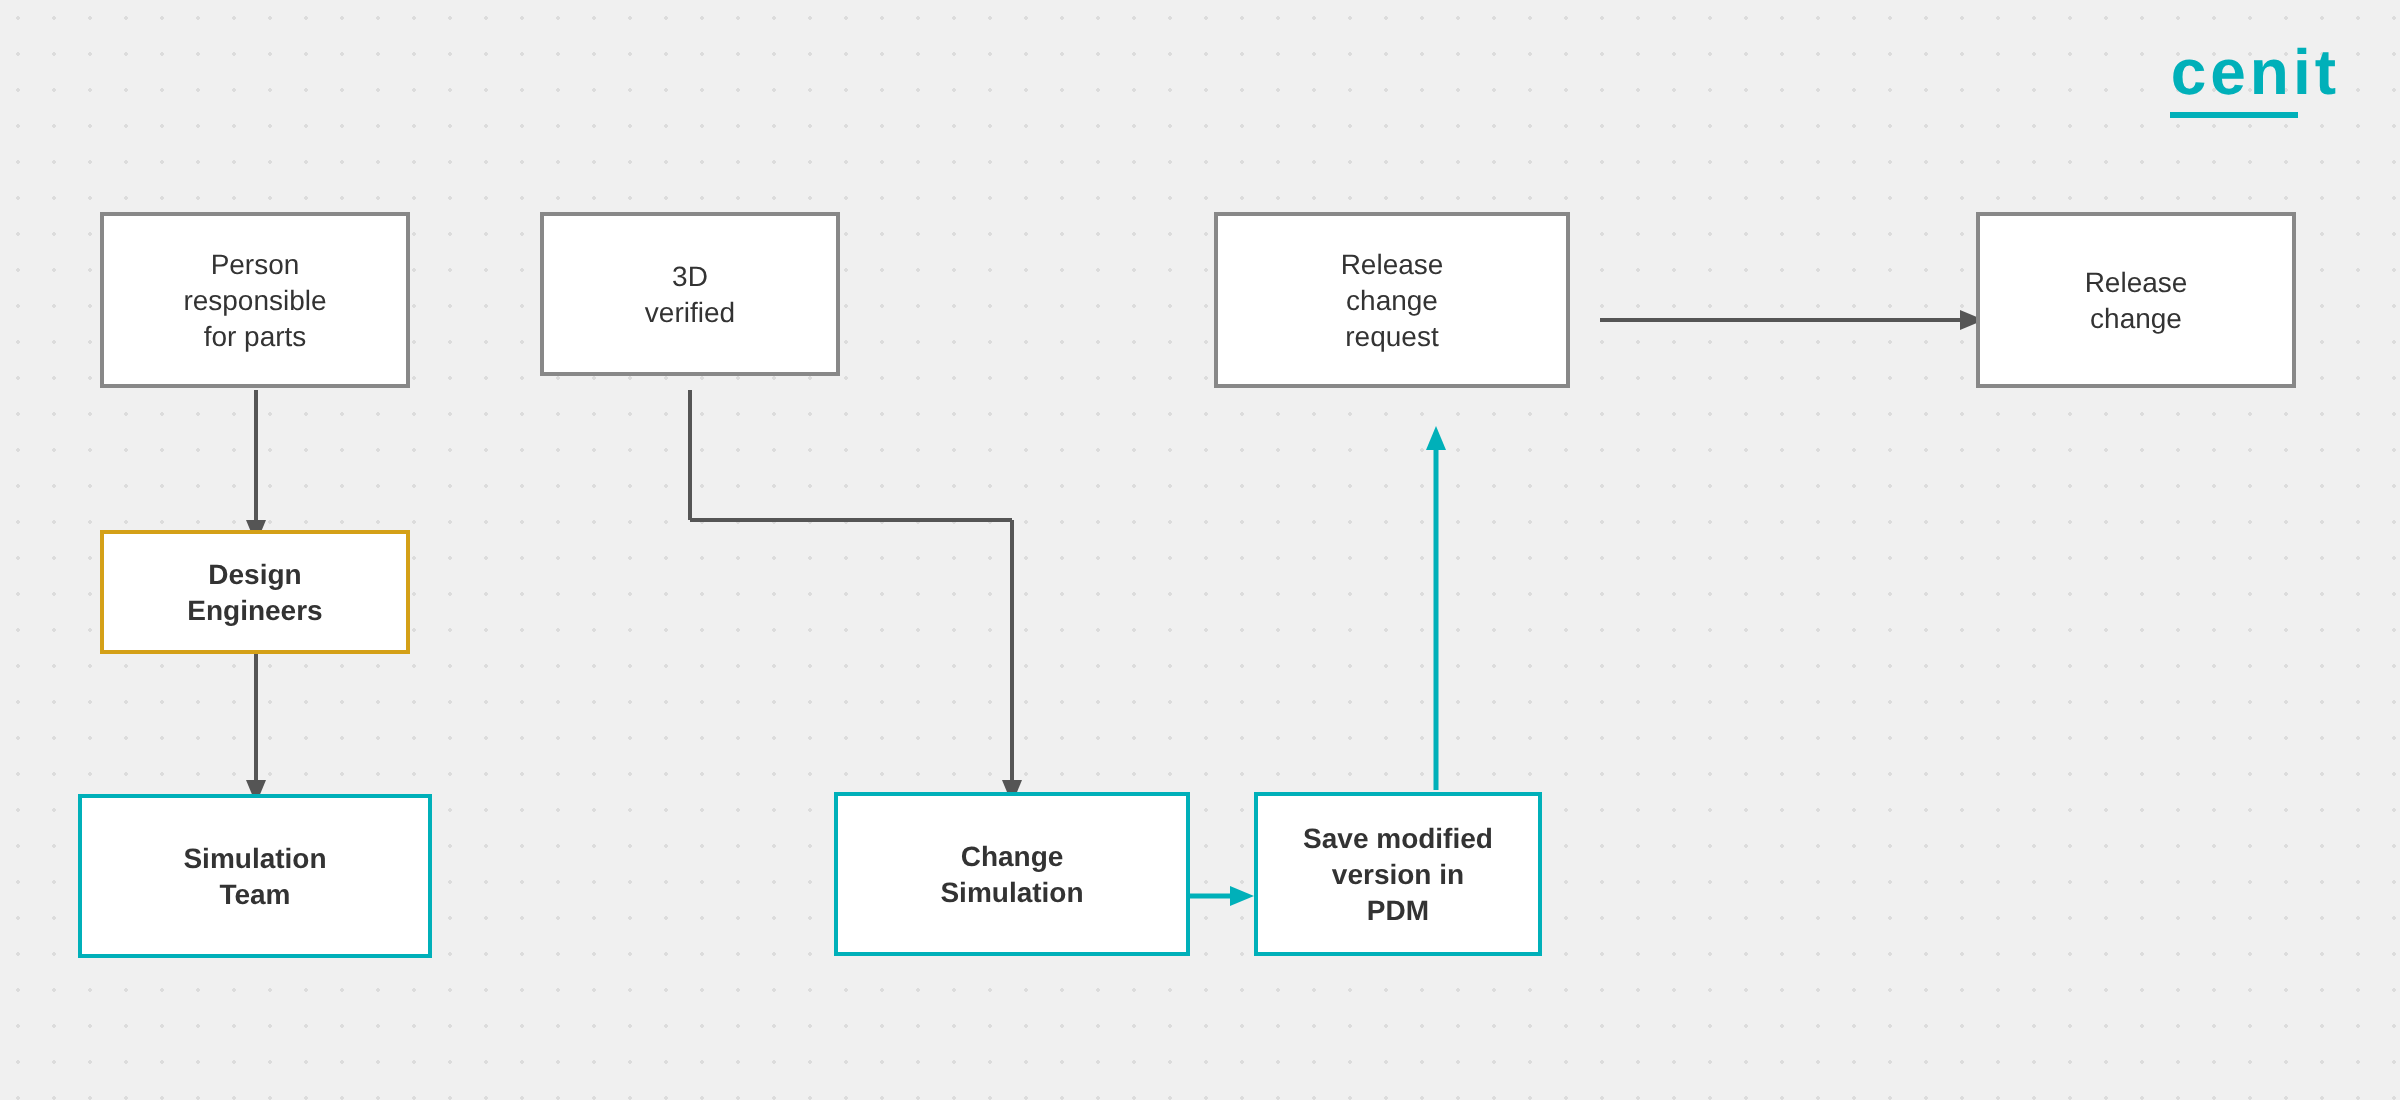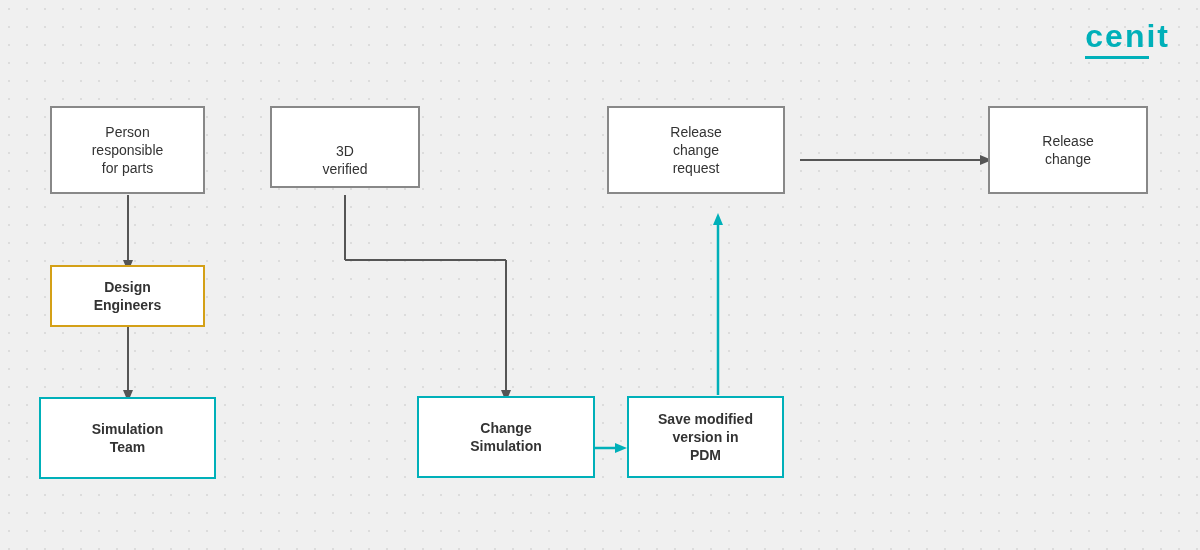--- a/index.html
+++ b/index.html
@@ -142,29 +142,29 @@
   </div>
 
   <div class="box box-gray" style="left: 50px; top: 106px; width: 155px; height: 88px;">
     <span>Person<br>responsible<br>for parts</span>
   </div>
 
   <div class="box box-teal" style="left: 39px; top: 397px; width: 177px; height: 82px;">
     <span>Simulation<br>Team</span>
   </div>
 
-  <div class="box box-gray" style="left: 270px; top: 106px; width: 150px; height: 82px; align-items: flex-end;">
+  <div class="box box-gray" style="left: 270px; top: 106px; width: 150px; height: 82px;">
     <span>3D<br>verified</span>
   </div>
 
   <div class="box box-teal" style="left: 417px; top: 396px; width: 178px; height: 82px;">
     <span>Change<br>Simulation</span>
   </div>
 
-  <div class="box box-teal" style="left: 627px; top: 396px; width: 157px; height: 82px;">
+  <div class="box box-teal" style="left: 627px; top: 396px; width: 144px; height: 82px;">
     <span>Save modified<br>version in<br>PDM</span>
   </div>
 
   <div class="box box-gray" style="left: 607px; top: 106px; width: 178px; height: 88px;">
     <span>Release<br>change<br>request</span>
   </div>
 
   <div class="box box-gray" style="left: 988px; top: 106px; width: 160px; height: 88px;">
     <span>Release<br>change</span>
   </div>

